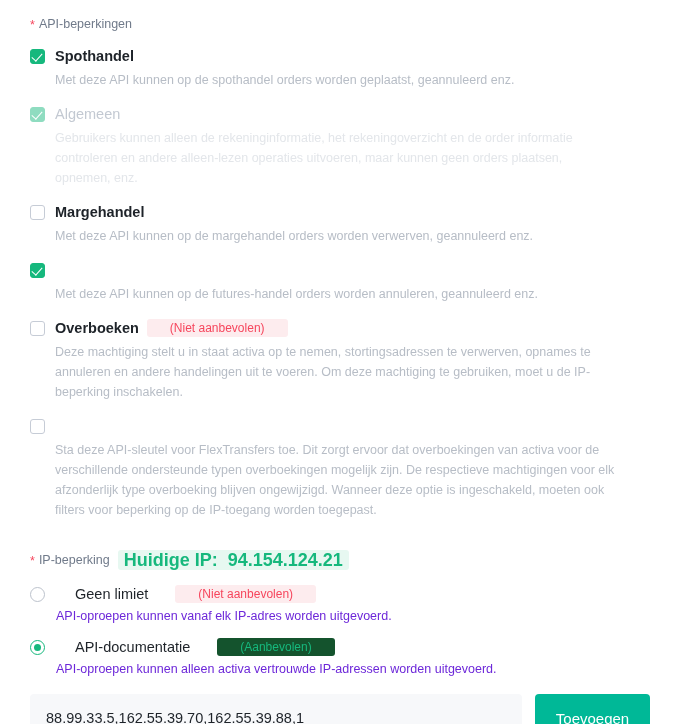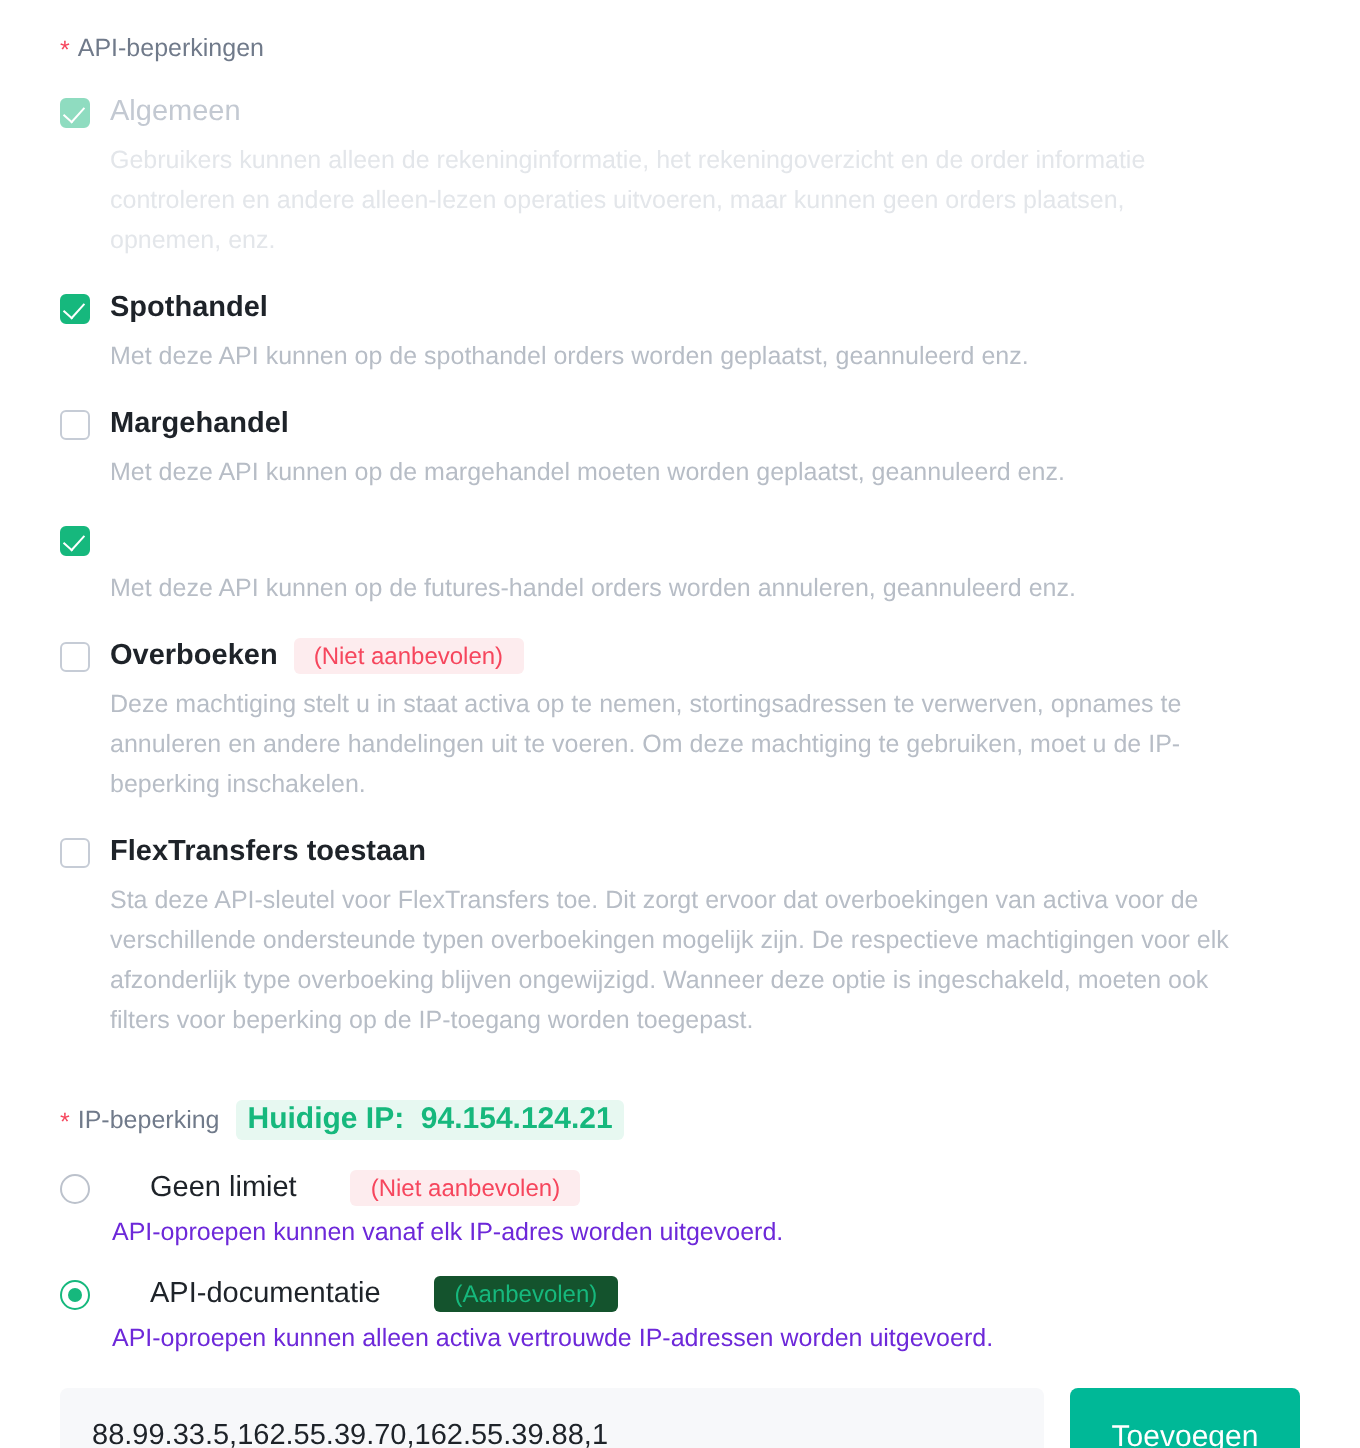--- a/index.html
+++ b/index.html
@@ -36,21 +36,21 @@
     font-size: 12.5px;
     margin-right: 4px;
     line-height: 12px;
     position: relative;
     top: 1px;
   }
   .ip-chip {
     margin-left: 8px;
     background: #e7f8f1;
     color: #16b87d;
-    font-size: 15px;
+    font-size: 18px;
     font-weight: bold;
     padding: 2px 6px;
     border-radius: 3px;
     white-space: pre;
   }
 
   
   .perm-list { margin-top: 14px; }
   .perm {
     margin-bottom: 14px;
@@ -95,21 +95,21 @@
   .perm-title {
     font-size: 14.5px;
     font-weight: bold;
     color: #1e2329;
     line-height: 20px;
   }
   .perm-title.disabled { color: #c3c9d2; font-weight: normal; }
 
   .badge {
     font-size: 12px;
-    padding: 1px 10px;
+    padding: 1px 23px;
     border-radius: 3px;
     margin-left: 8px;
     line-height: 16px;
   }
   .badge.warn { background: #fdecee; color: #f6465d; }
   .badge.ok   { background: #14532d; color: #16b87d; }
 
   .perm-desc {
     font-size: 12.5px;
     color: #b7bdc6;
@@ -203,63 +203,62 @@
 <div class="page">
 
   <div class="section-label">
     <span class="req-star">*</span>
     <span>API-beperkingen</span>
   </div>
 
   <div class="perm-list">
       <div class="perm">
         <div class="perm-head">
+          <span class="cbox checked">
+            <span class="tick"></span>
+          </span>
+          <span class="perm-title">Spothandel</span>
+        </div>
+        <div class="perm-desc">Met deze API kunnen op de spothandel orders worden geplaatst, geannuleerd enz.</div>
+      </div>
+      <div class="perm">
+        <div class="perm-head">
           <span class="cbox checked disabled">
             <span class="tick"></span>
           </span>
           <span class="perm-title disabled">Algemeen</span>
         </div>
         <div class="perm-desc faint">Gebruikers kunnen alleen de rekeninginformatie, het rekeningoverzicht en de order informatie controleren en andere alleen-lezen operaties uitvoeren, maar kunnen geen orders plaatsen, opnemen, enz.</div>
       </div>
       <div class="perm">
         <div class="perm-head">
-          <span class="cbox checked">
-            <span class="tick"></span>
-          </span>
-          <span class="perm-title">Spothandel</span>
-        </div>
-        <div class="perm-desc">Met deze API kunnen op de spothandel orders worden geplaatst, geannuleerd enz.</div>
-      </div>
-      <div class="perm">
-        <div class="perm-head">
           <span class="cbox"></span>
           <span class="perm-title">Margehandel</span>
         </div>
-        <div class="perm-desc">Met deze API kunnen op de margehandel moeten worden geplaatst, geannuleerd enz.</div>
+        <div class="perm-desc">Met deze API kunnen op de margehandel orders worden verwerven, geannuleerd enz.</div>
       </div>
       <div class="perm">
         <div class="perm-head">
           <span class="cbox checked">
             <span class="tick"></span>
           </span>
         </div>
         <div class="perm-desc">Met deze API kunnen op de futures-handel orders worden annuleren, geannuleerd enz.</div>
       </div>
       <div class="perm">
         <div class="perm-head">
           <span class="cbox"></span>
           <span class="perm-title">Overboeken</span>
           <span class="badge warn">(Niet aanbevolen)</span>
         </div>
         <div class="perm-desc">Deze machtiging stelt u in staat activa op te nemen, stortingsadressen te verwerven, opnames te annuleren en andere handelingen uit te voeren. Om deze machtiging te gebruiken, moet u de IP-beperking inschakelen.</div>
       </div>
       <div class="perm">
         <div class="perm-head">
           <span class="cbox"></span>
-          <span class="perm-title">FlexTransfers toestaan</span>
         </div>
         <div class="perm-desc">Sta deze API-sleutel voor FlexTransfers toe. Dit zorgt ervoor dat overboekingen van activa voor de verschillende ondersteunde typen overboekingen mogelijk zijn. De respectieve machtigingen voor elk afzonderlijk type overboeking blijven ongewijzigd. Wanneer deze optie is ingeschakeld, moeten ook filters voor beperking op de IP-toegang worden toegepast.</div>
       </div>
     </div>
 
   <div class="section-label">
     <span class="req-star">*</span>
     <span>IP-beperking</span>
     <span class="ip-chip">Huidige IP:  94.154.124.21</span>
   </div>

